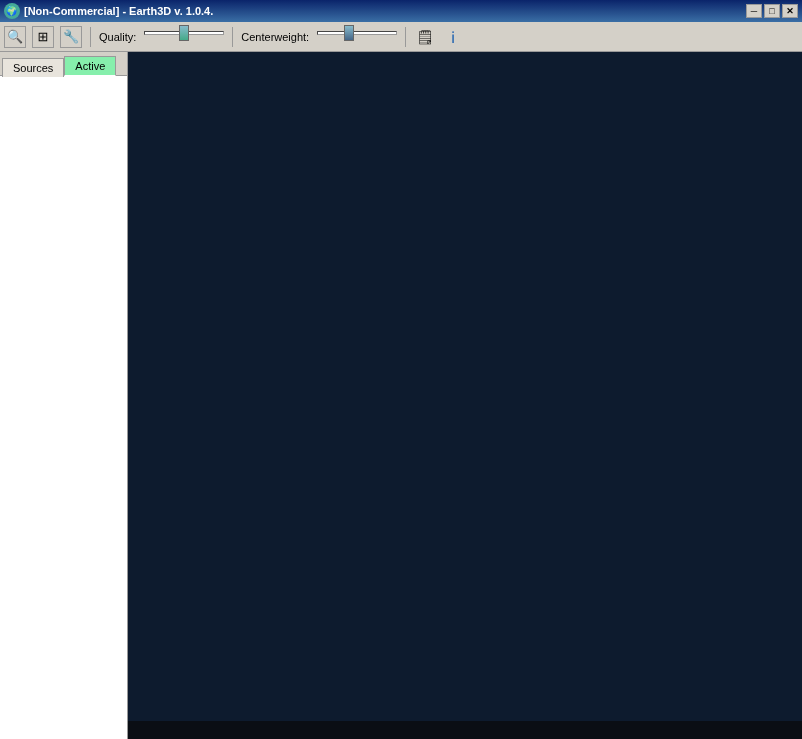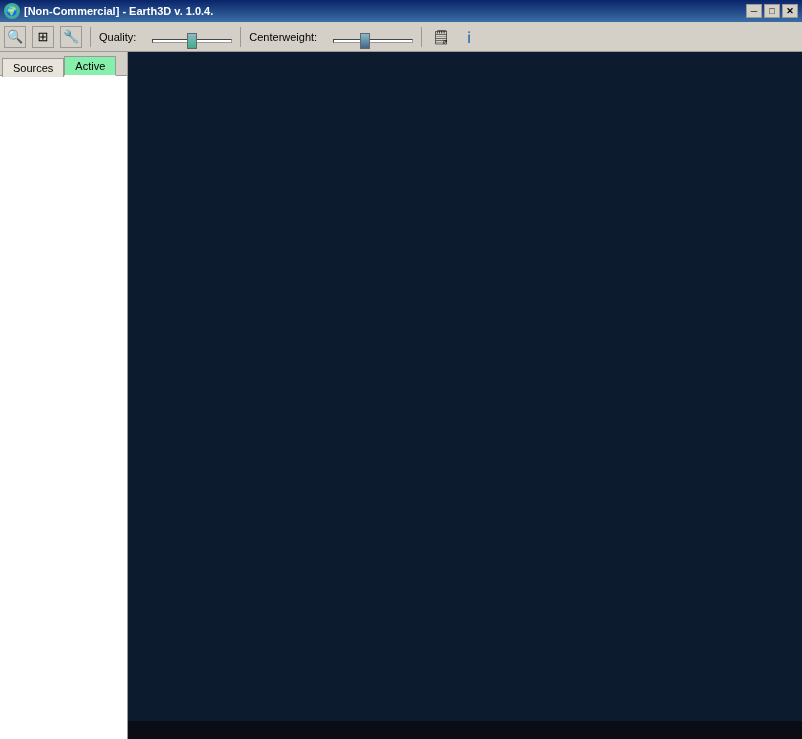--- a/index.html
+++ b/index.html
@@ -84,22 +84,22 @@
       height: 20px;
       background: #999;
       margin: 0 2px;
     }
     .toolbar-label {
       font-size: 11px;
       color: #000;
     }
     .toolbar-slider-container {
       display: flex;
-      align-items: flex-end;
-      gap: 16px;
+      align-items: flex-start;
+      gap: 8px;
     }
     .toolbar-slider {
       width: 80px;
       height: 4px;
       background: #fff;
       border: 1px inset #999;
       position: relative;
       display: flex;
       align-items: center;
     }

